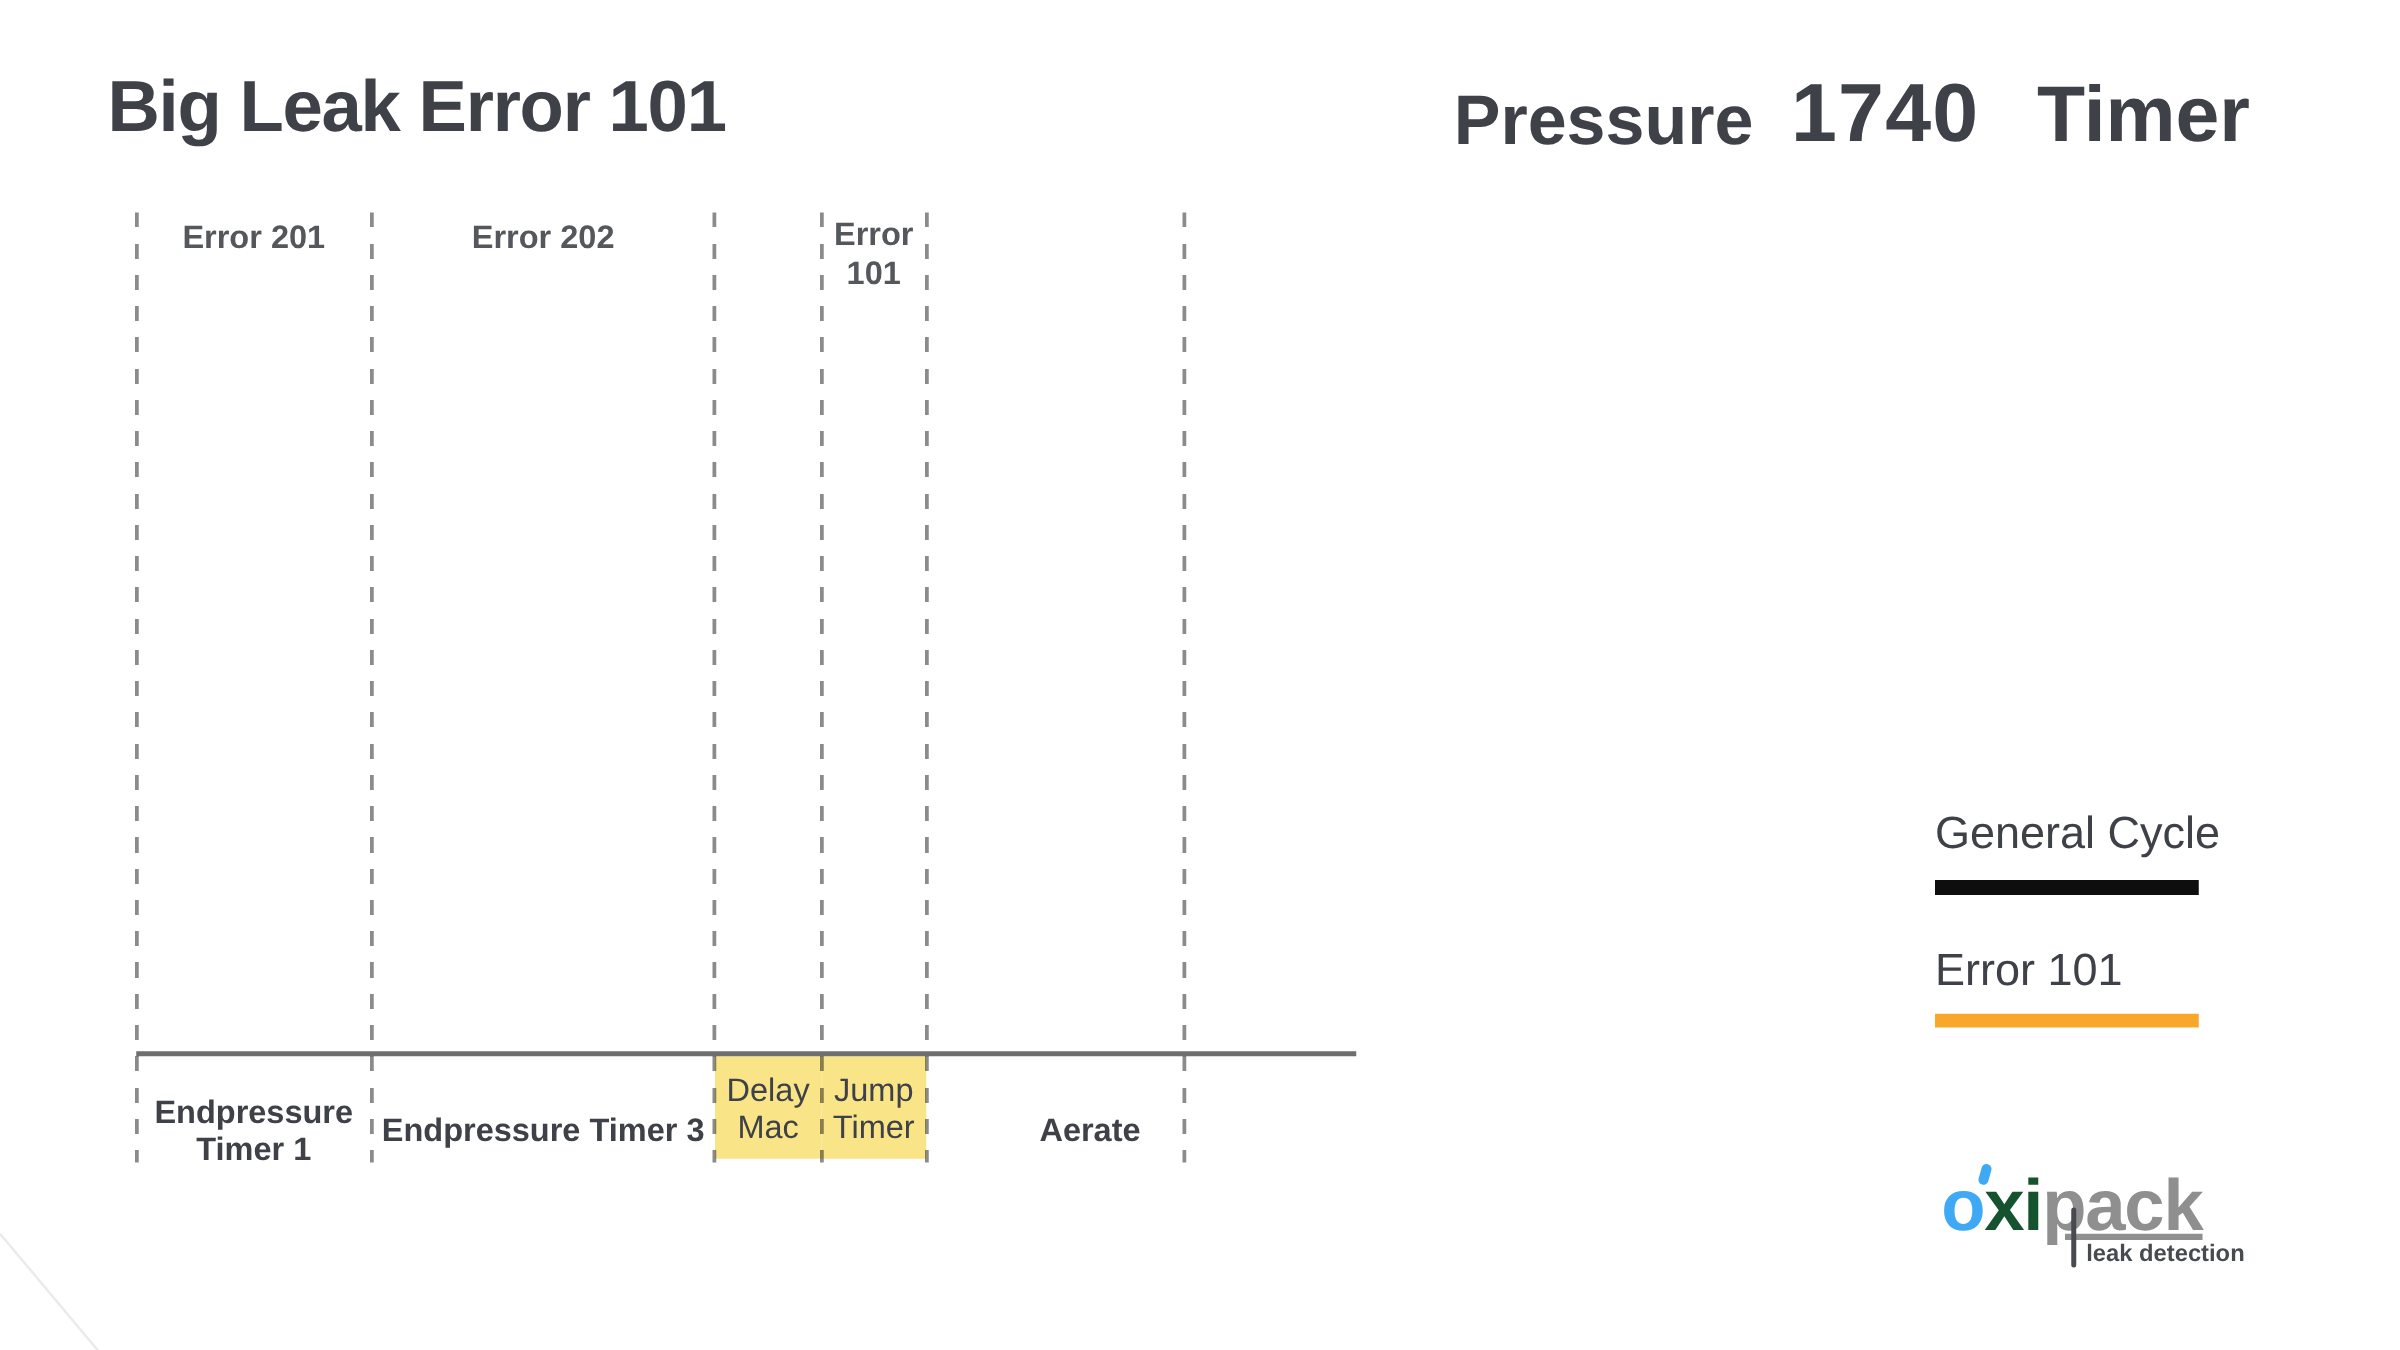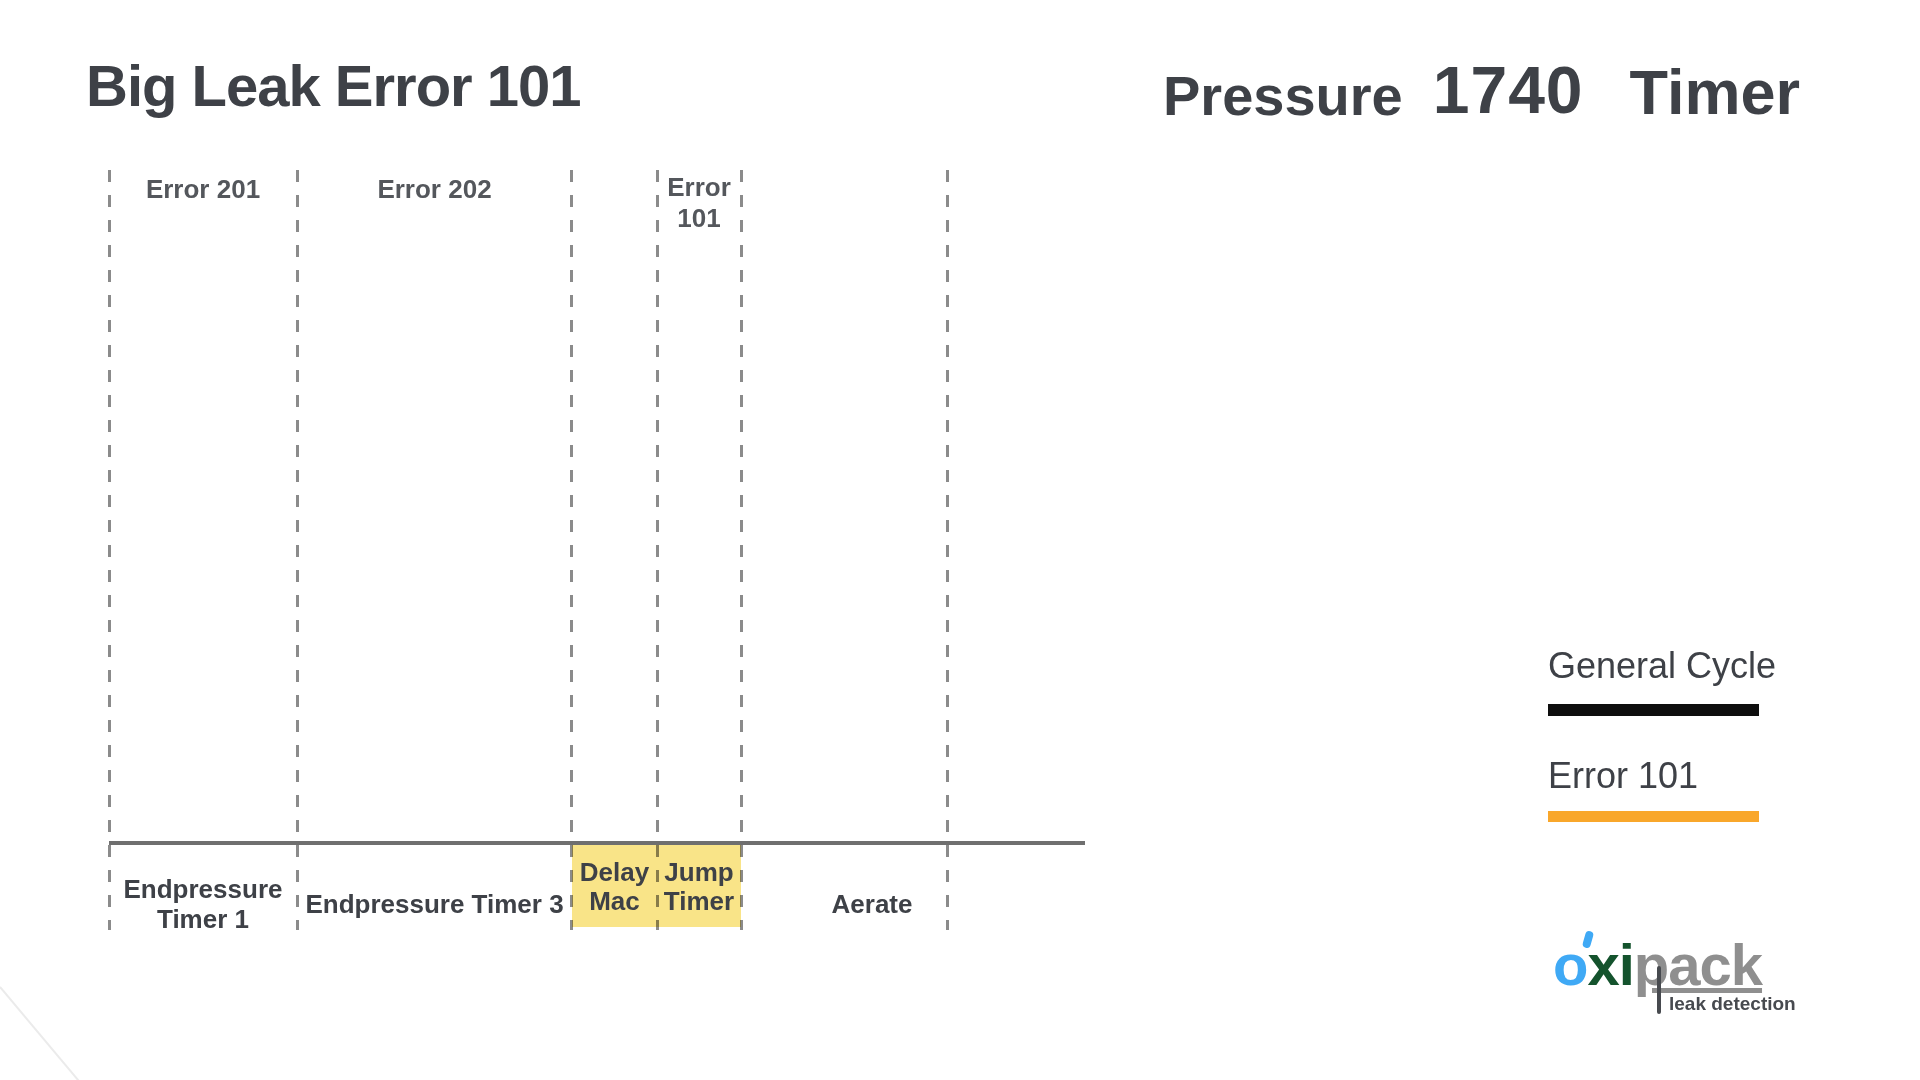--- a/index.html
+++ b/index.html
@@ -50,21 +50,21 @@
   .hl-box{
     position:absolute;top:845px;height:82px;z-index:1;
     background:var(--highlight_yellow);
   }
   
   .phase-label{
     position:absolute;z-index:4;text-align:center;font-size:26px;font-weight:700;
     color:var(--text_dark);line-height:30px;white-space:nowrap;
   }
   .hl-text{
-    position:absolute;top:858px;z-index:4;text-align:center;font-size:26px;font-weight:700;
+    position:absolute;top:858px;z-index:4;text-align:center;font-size:26px;font-weight:400;
     color:var(--text_dark);line-height:29px;
   }
   
   .legend-label{
     position:absolute;left:1548px;font-size:36px;font-weight:400;color:var(--text_dark);white-space:nowrap;
   }
   .legend-bar{position:absolute;left:1548px;width:211px;}
   .bar-black{top:704px;height:12px;background:var(--legend_black);}
   .bar-orange{top:811px;height:11px;background:var(--accent_orange);}
   

